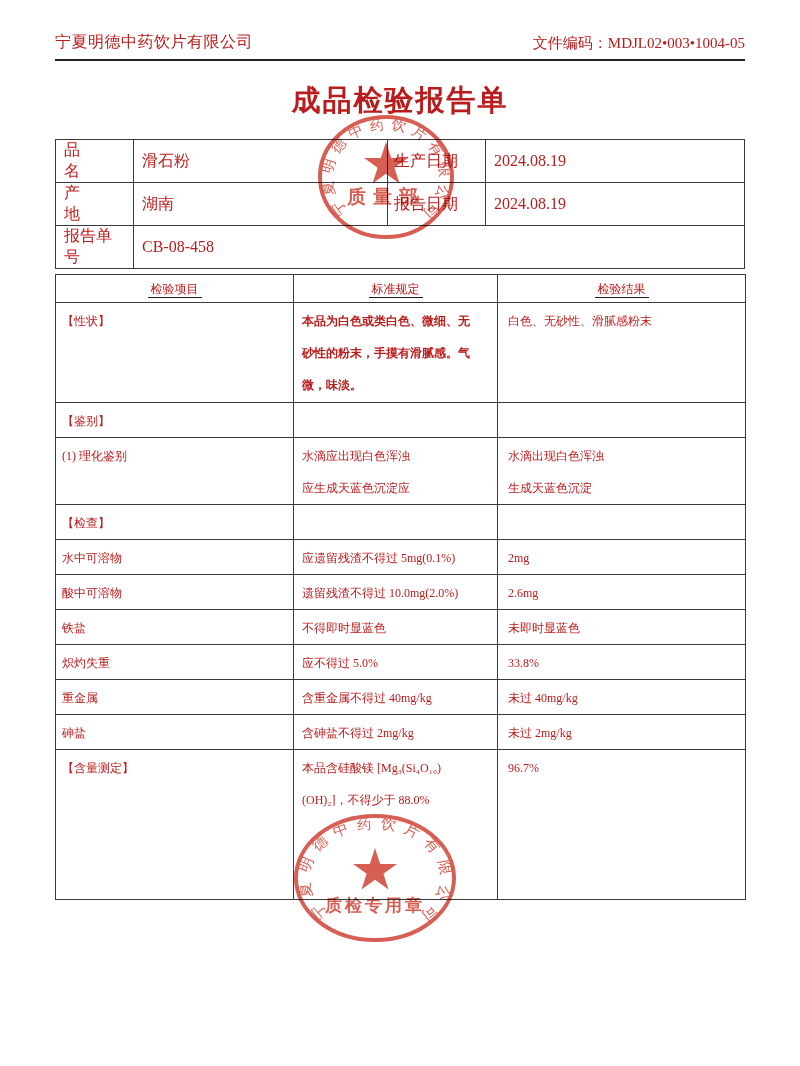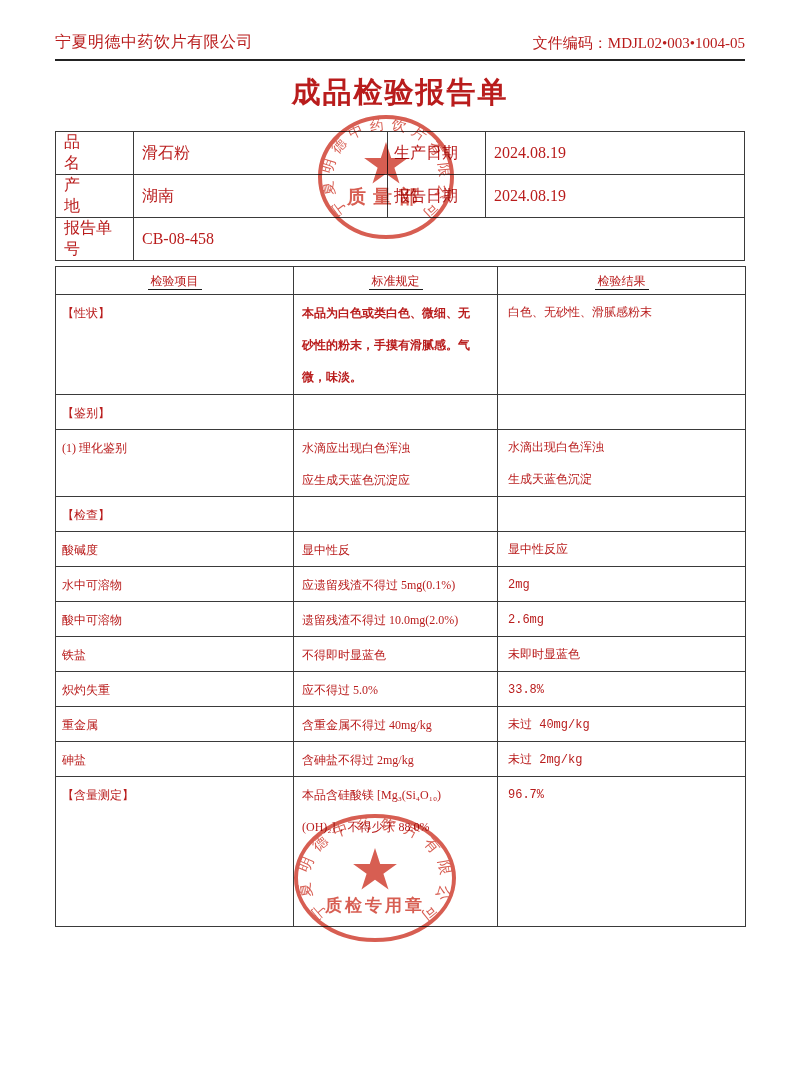--- a/index.html
+++ b/index.html
@@ -16,37 +16,37 @@
   .content { position:absolute; left:55px; top:0; width:690px; }
 
   
   .hdr { display:flex; justify-content:space-between; align-items:flex-end;
          padding-top:32px; padding-bottom:6px; border-bottom:2px solid #222; }
   .hdr-left { font-size:16px; letter-spacing:0.5px; }
   .hdr-right { font-size:15px; font-family:Liberation Serif, serif; }
 
   
   .title { text-align:center; font-size:29px; font-weight:bold; letter-spacing:2px;
-           margin-top:12px; margin-bottom:18px; }
+           margin-top:20px; margin-bottom:18px; }
 
   table { border-collapse:collapse; width:690px; table-layout:fixed; }
   td { border:1px solid #3a3a3a; vertical-align:middle; font-size:16px; }
 
   
   .info td { height:31px; padding:0 8px; }
   .info .lab { width:78px; }
   .info .v1  { width:254px; }
   .info .lab2{ width:98px; padding-left:6px; }
 
   
   .main { margin-top:5px; }
   .main td { vertical-align:top; padding:2px 6px 0 6px; line-height:32px; font-size:12px; }
   .main .c1 { width:238px; }
   .main .c2 { width:204px; padding-left:8px; }
-  .main .c3 { width:248px; padding-left:10px;font-family:Liberation Mono, monospace; }
+  .main .c3 { width:248px; padding-left:10px; }
   .main .mhead td { text-align:center; padding:3px 0 1px 0; height:28px; line-height:22px; }
   .main .mhead span { border-bottom:1px solid #1c1c1c; padding:0 3px 1px 3px; }
   .pre { white-space:pre-line; }
   .lh42 { line-height:42px;font-weight:bold; }
   tr.rA{height:100px} tr.rB{height:30px} tr.rC{height:64px} tr.rD{height:31px}
   tr.rE{height:33px} tr.rF{height:32px} tr.rG{height:32px} tr.rH{height:32px}
   tr.rI{height:32px} tr.rJ{height:32px} tr.rK{height:30px} tr.rL{height:150px}
 
   
   .stamp { position:absolute; opacity:0.82; mix-blend-mode:multiply; pointer-events:none; }
@@ -117,25 +117,20 @@
         <td class="c2 pre">水滴应出现白色浑浊
 应生成天蓝色沉淀应</td>
         <td class="c3 pre">水滴出现白色浑浊
 生成天蓝色沉淀</td>
       </tr>
       <tr class="rD">
         <td class="c1">【检查】</td>
         <td class="c2"></td>
         <td class="c3"></td>
       </tr>
-      <tr class="rE">
-        <td class="c1">酸碱度</td>
-        <td class="c2">显中性反</td>
-        <td class="c3">显中性反应</td>
-      </tr>
       <tr class="rF">
         <td class="c1">水中可溶物</td>
         <td class="c2">应遗留残渣不得过 5mg(0.1%)</td>
         <td class="c3">2mg</td>
       </tr>
       <tr class="rG">
         <td class="c1">酸中可溶物</td>
         <td class="c2">遗留残渣不得过 10.0mg(2.0%)</td>
         <td class="c3">2.6mg</td>
       </tr>

